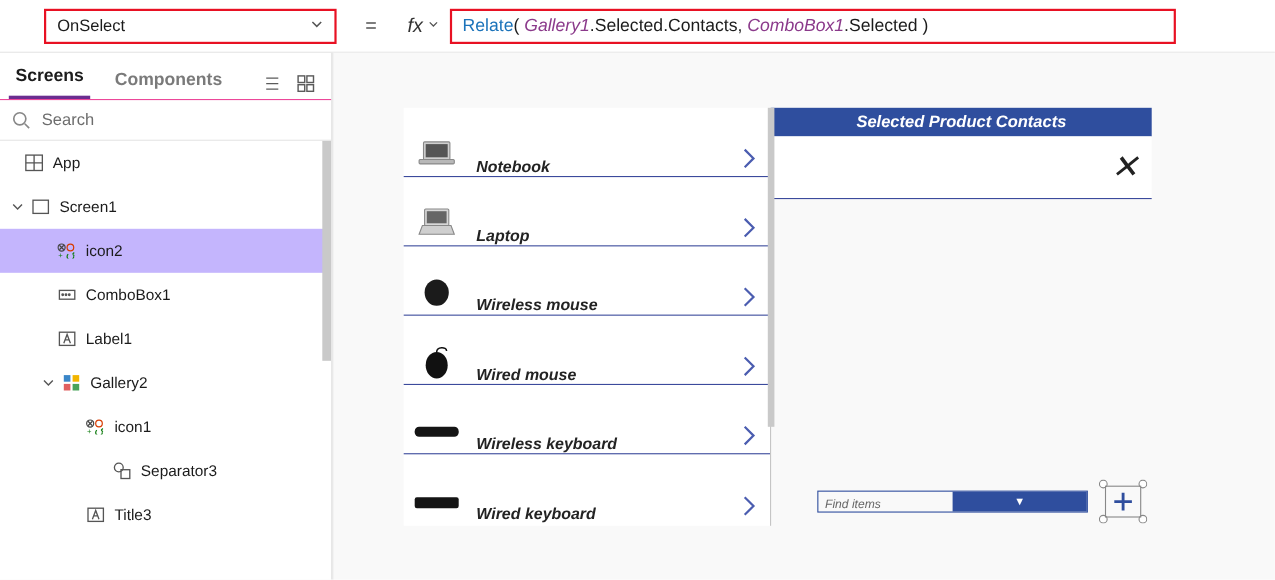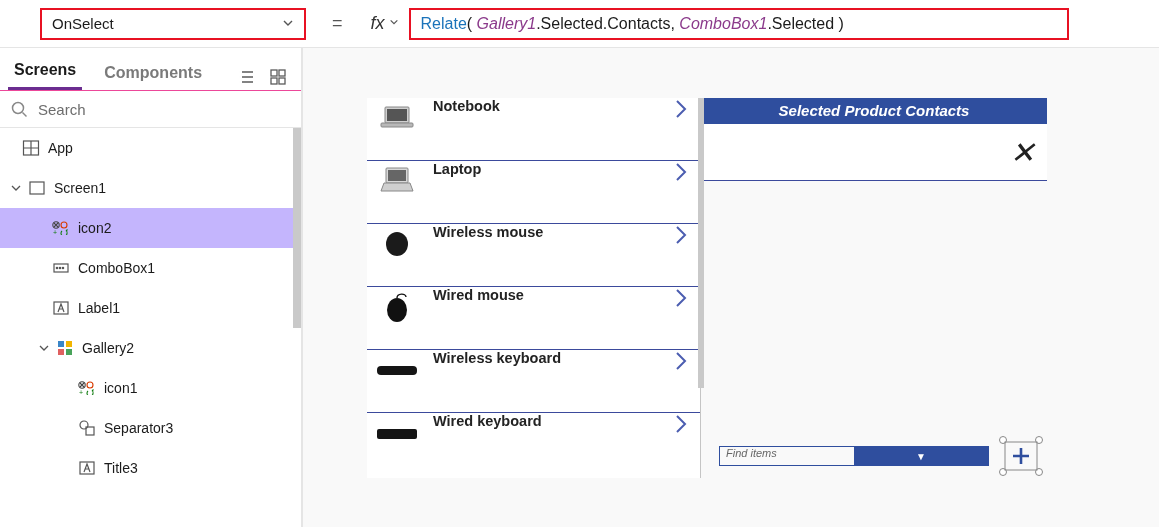--- a/index.html
+++ b/index.html
@@ -49,39 +49,39 @@
     .toggle { width:12px; height:12px; display:inline-flex; align-items:center;
               justify-content:center; color:#555; }
 
     
     .canvas { flex:1; background:#f9f9f9; position:relative;
               border-left:1px solid #e5e5e5; }
     .stage { position:absolute; left:64px; top:50px; width:680px; height:380px; display:flex; }
 
     .gallery { width:334px; background:#fff; border-right:1px solid #c5c5c5; }
     .g-item { height:63px; border-bottom:1px solid #3b4a9c; display:flex;
-              align-items:flex-start; padding:0 12px 0 8px; }
+              align-items:flex-end; padding:0 12px 0 8px;font-style:italic; }
     .g-item:last-child { border-bottom:none; }
     .thumb { width:44px; height:40px; display:flex; align-items:center; justify-content:center; }
     .g-item .name { margin-left:14px; font-size:14.5px; font-weight:600; color:#232323; }
     .g-item .go { margin-left:auto; color:#4b5db0; }
     .scrollhint { position:absolute; left:331px; top:0; width:6px; height:290px;
                   background:#c9c9c9; }
 
     .rightcol { width:346px; display:flex; flex-direction:column;font-style:italic; }
     .hdr { height:26px; background:#2f4e9e; color:#fff; text-align:center;
            font-size:15px; font-weight:600; line-height:26px; }
     .whitebox { background:#fff; height:57px; border-bottom:1px solid #3b4a9c;
                 display:flex; justify-content:flex-end; align-items:center;
                 padding-right:12px; font-size:30px; color:#222; }
 
     .combo-wrap { margin-top:auto; height:44px; display:flex; align-items:center;
                   gap:10px; padding:4px 4px 4px 18px; }
     .combo { flex:1; height:20px; border:1px solid #2f4e9e; display:flex;
-             align-items:flex-start; font-size:11px; color:#666; }
+             align-items:flex-end; font-size:11px; color:#666;margin-left:24px; }
     .combo span { padding:0 6px; flex:1; }
     .combo .dd { width:22px; height:100%; background:#2f4e9e; color:#fff;
                  display:flex; align-items:center; justify-content:center; font-size:10px; }
     .plus-sel { width:44px; height:40px; position:relative; }
     .plus-sel svg { width:44px; height:40px; }
   </style>
 </head>
 <body>
 
 <div class="formula-row">
@@ -223,21 +223,21 @@
               <path d="M2 2l4 4M6 2l-4 4" stroke="#444" stroke-width="1.1"></path>
               <path d="M12 1c2 0 3 1.5 3 3s-1 3-3 3-3-1.5-3-3 1-3 3-3z" fill="none" stroke="#d83b01" stroke-width="1.1"></path>
               <text x="1" y="13.5" font-size="7" fill="#107c10" font-family="Segoe UI">+</text>
               <path d="M10 10a3 3 0 1 0 5 2" fill="none" stroke="#107c10" stroke-width="1.1"></path>
               <path d="M14 10l1.5-1.5M14 10l1.5 1.5" stroke="#107c10" stroke-width="1.1"></path>
             </svg>
         </span>
         <span class="lbl">icon1</span>
       </div>
 
-      <div class="node" style="padding-left:78px">
+      <div class="node" style="padding-left:102px">
         <span class="ic">
           <svg width="18" height="18" viewBox="0 0 18 18" fill="none" stroke="#555" stroke-width="1.2">
               <circle cx="6" cy="6" r="4"></circle>
               <rect x="8" y="8" width="8" height="8"></rect>
             </svg>
         </span>
         <span class="lbl">Separator3</span>
       </div>
 
       <div class="node" style="padding-left:78px">

